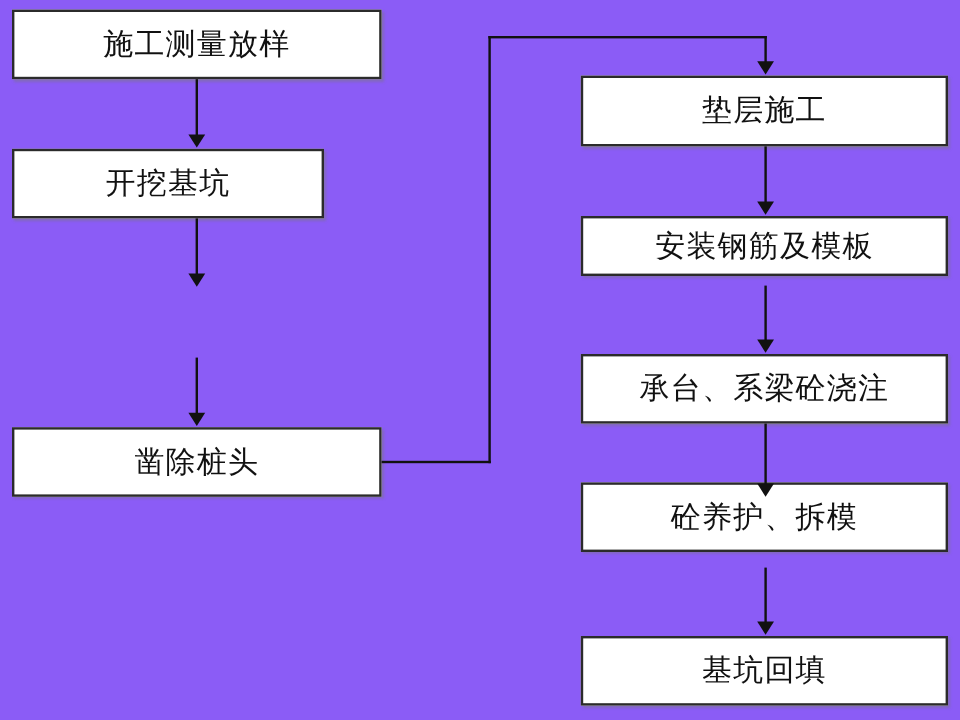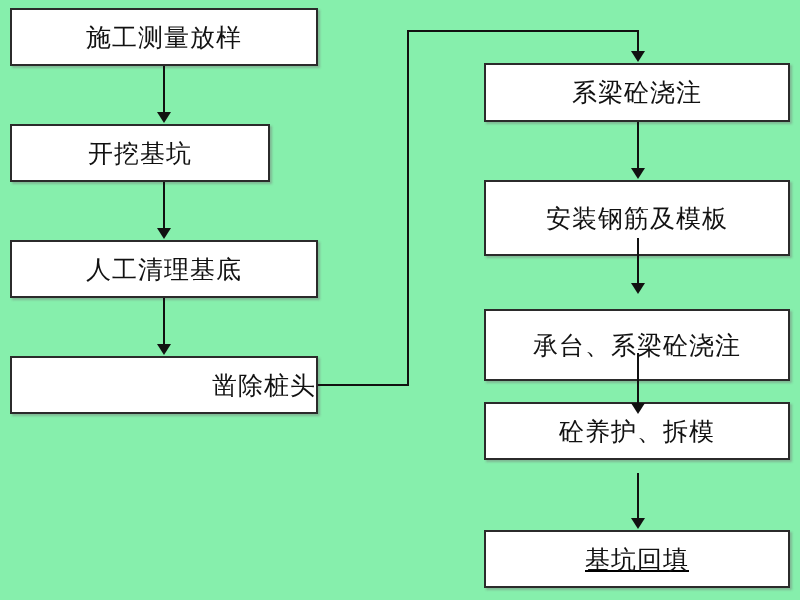--- a/index.html
+++ b/index.html
@@ -8,21 +8,21 @@
     padding: 0;
     background: #ffffff;
   }
   body {
     font-family: "Liberation Sans", "DejaVu Sans", sans-serif;
   }
   #canvas {
     position: relative;
     width: 800px;
     height: 600px;
-    background: #86efac;
+    background: #8b5cf6;
     overflow: hidden;
   }
   .node {
     position: absolute;
     box-sizing: border-box;
     background: #ffffff;
     border: 2px solid #2b2b2b;
     box-shadow: 2px 2px 2px rgba(120,120,120,0.45);
     display: flex;
     align-items: center;
@@ -65,45 +65,42 @@
 <div id="canvas">
 
   <div class="node" style="left:10px; top:8px; width:308px; height:58px;">
     <span class="label">施工测量放样</span>
   </div>
 
   <div class="node" style="left:10px; top:124px; width:260px; height:58px;">
     <span class="label">开挖基坑</span>
   </div>
 
-  <div class="node" style="left:10px; top:240px; width:308px; height:58px;">
-    <span class="label">人工清理基底</span>
-  </div>
 
-  <div class="node" style="left:10px; top:356px; width:308px; height:58px;justify-content:flex-end;">
+  <div class="node" style="left:10px; top:356px; width:308px; height:58px;">
     <span class="label">凿除桩头</span>
   </div>
 
   <div class="node" style="left:484px; top:63px; width:306px; height:59px;">
-    <span class="label">系梁砼浇注</span>
+    <span class="label">垫层施工</span>
   </div>
 
-  <div class="node" style="left:484px; top:180px; width:306px; height:76px;">
+  <div class="node" style="left:484px; top:180px; width:306px; height:50px;">
     <span class="label">安装钢筋及模板</span>
   </div>
 
-  <div class="node" style="left:484px; top:309px; width:306px; height:72px;">
+  <div class="node" style="left:484px; top:295px; width:306px; height:58px;">
     <span class="label">承台、系梁砼浇注</span>
   </div>
 
   <div class="node" style="left:484px; top:402px; width:306px; height:58px;">
     <span class="label">砼养护、拆模</span>
   </div>
 
-  <div class="node" style="left:484px; top:530px; width:306px; height:58px;text-decoration:underline;">
+  <div class="node" style="left:484px; top:530px; width:306px; height:58px;">
     <span class="label">基坑回填</span>
   </div>
 
   <div class="edge-group">
     <div class="seg-v" style="left:163px; top:66px; height:48px;"></div>
     <div class="arrowhead" style="left:157px; top:112px;"></div>
   </div>
 
   <div class="edge-group">
     <div class="seg-v" style="left:163px; top:182px; height:48px;"></div>

